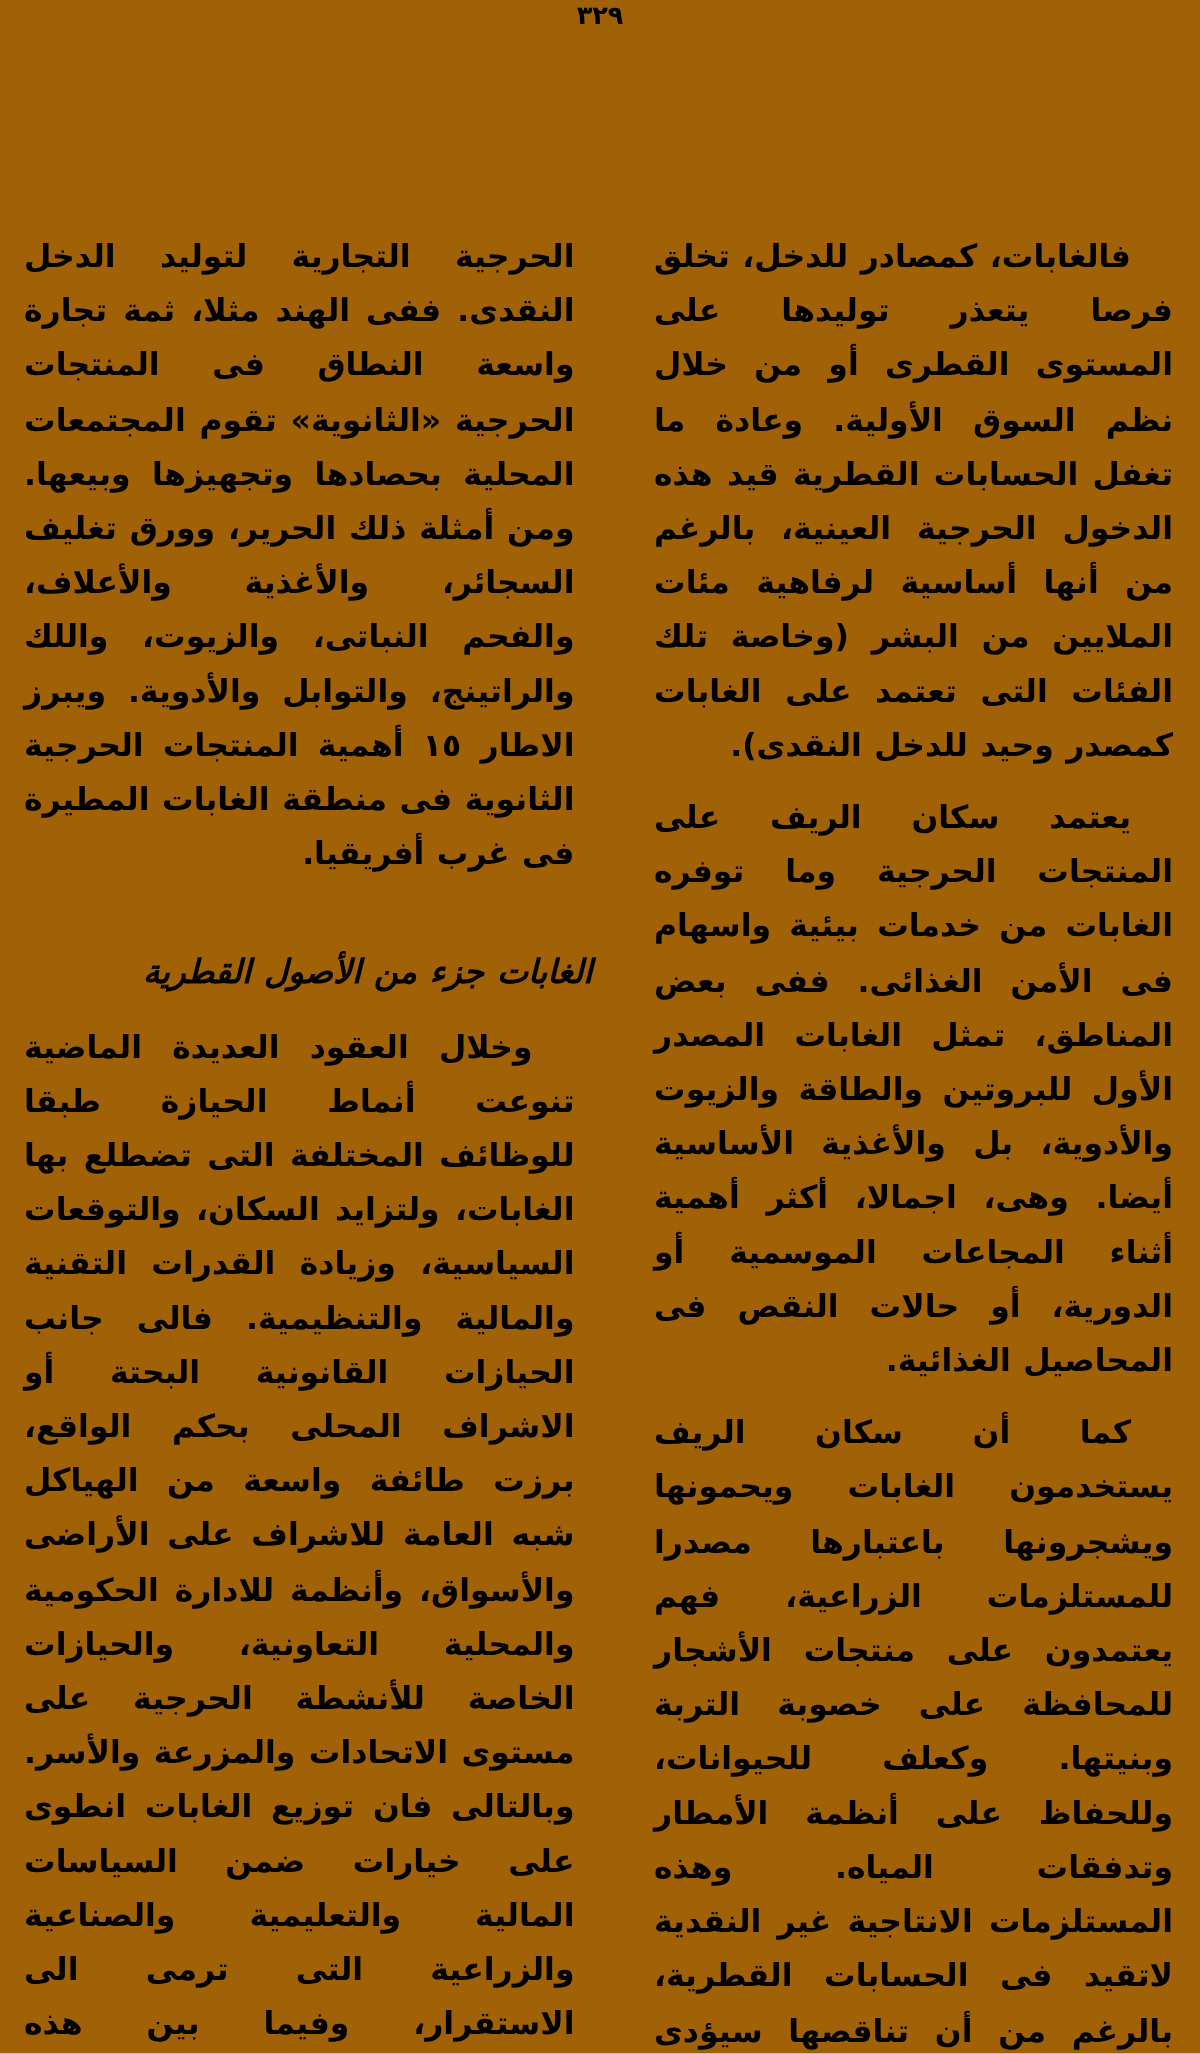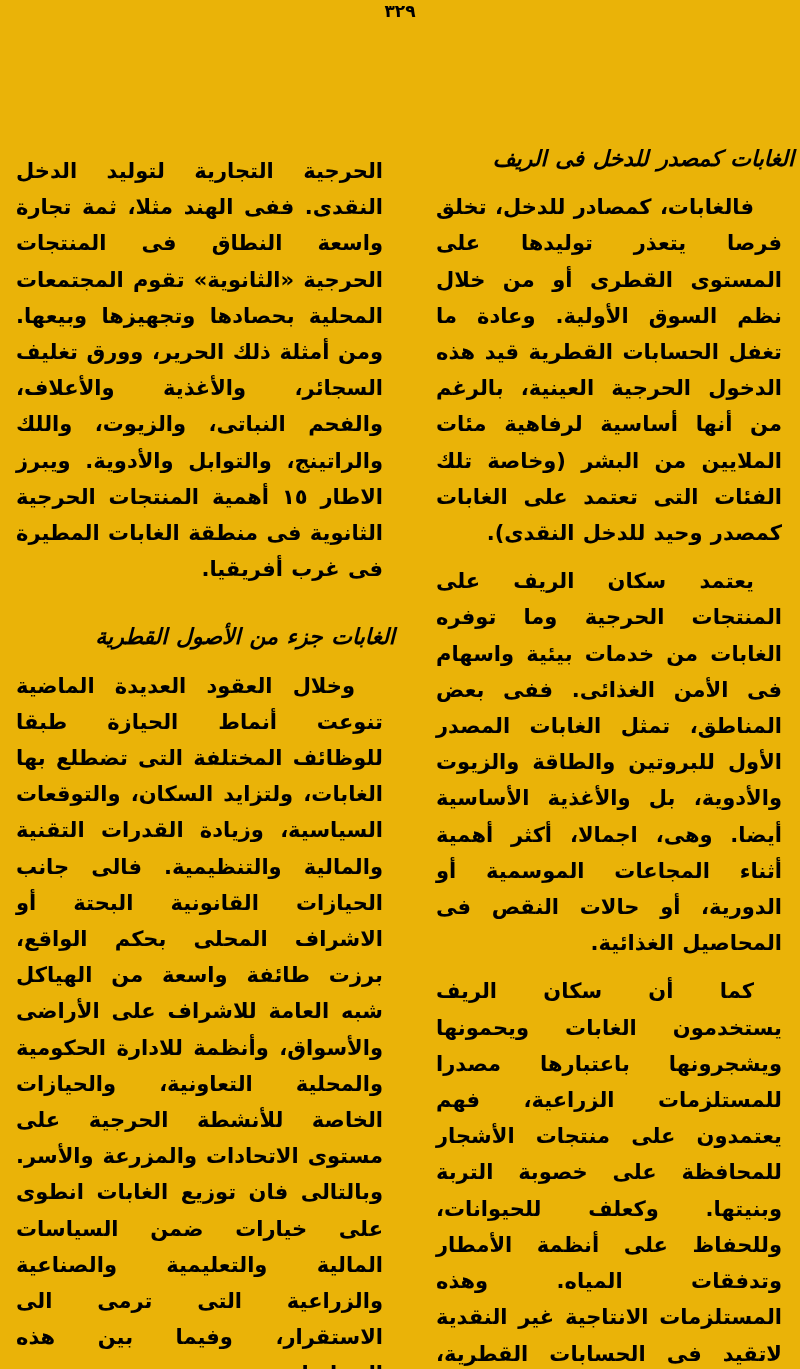--- a/index.html
+++ b/index.html
@@ -11,21 +11,21 @@
     width: 800px;
     height: 1369px;
     position: relative;
     overflow: hidden;
     color: #000000;
     font-family: "DejaVu Sans", sans-serif;
   }
   .page {
     position: absolute;
     inset: 0;
-    background: #eab308;
+    background: #a16207;
   }
   .page-number {
     position: absolute;
     top: 1px;
     left: 0;
     right: 0;
     text-align: center;
     font-size: 17px;
     font-weight: 700;
     letter-spacing: 2px;
@@ -45,33 +45,32 @@
   .col-right { right: 6px;  width: 370px; }
   .col-left  { left: 4px;   width: 391px; }
   .heading {
     margin: 0;
     font-size: 22px;
     font-style: italic;
     font-weight: 700;
     text-align: right;
     line-height: 36.2px;
   }
-  .heading-gap { margin-top: 32px; font-style: italic; }
+  .heading-gap { margin-top: 44px; font-style: italic; }
   .para { margin: 12px; }
   .indent { text-indent: 28px; }
 </style>
 </head>
 <body>
 
 <div class="page">
 
   <div class="page-number">٣٢٩</div>
 
   <div class="col col-right">
-    <h2 class="heading">الغابات كمصدر للدخل فى الريف</h2>
     <p class="para indent">فالغابات، كمصادر للدخل، تخلق فرصا يتعذر توليدها على المستوى القطرى أو من خلال نظم السوق الأولية. وعادة ما تغفل الحسابات القطرية قيد هذه الدخول الحرجية العينية، بالرغم من أنها أساسية لرفاهية مئات الملايين من البشر (وخاصة تلك الفئات التى تعتمد على الغابات كمصدر وحيد للدخل النقدى).</p>
     <p class="para indent">يعتمد سكان الريف على المنتجات الحرجية وما توفره الغابات من خدمات بيئية واسهام فى الأمن الغذائى. ففى بعض المناطق، تمثل الغابات المصدر الأول للبروتين والطاقة والزيوت والأدوية، بل والأغذية الأساسية أيضا. وهى، اجمالا، أكثر أهمية أثناء المجاعات الموسمية أو الدورية، أو حالات النقص فى المحاصيل الغذائية.</p>
     <p class="para indent">كما أن سكان الريف يستخدمون الغابات ويحمونها ويشجرونها باعتبارها مصدرا للمستلزمات الزراعية، فهم يعتمدون على منتجات الأشجار للمحافظة على خصوبة التربة وبنيتها. وكعلف للحيوانات، وللحفاظ على أنظمة الأمطار وتدفقات المياه. وهذه المستلزمات الانتاجية غير النقدية لاتقيد فى الحسابات القطرية، بالرغم من أن تناقصها سيؤدى الى انخفاض الانتاج. ولايمكن تعويض ذلك الا بزيادة المستلزمات النقدية والعمالة، بل وقد يتطور الأمر الى ازالة الغابات ذاتها لأغراض زراعية.</p>
 
   </div>
 
   <div class="col col-left">
     <p class="para">الحرجية التجارية لتوليد الدخل النقدى. ففى الهند مثلا، ثمة تجارة واسعة النطاق فى المنتجات الحرجية «الثانوية» تقوم المجتمعات المحلية بحصادها وتجهيزها وبيعها. ومن أمثلة ذلك الحرير، وورق تغليف السجائر، والأغذية والأعلاف، والفحم النباتى، والزيوت، واللك والراتينج، والتوابل والأدوية. ويبرز الاطار ١٥ أهمية المنتجات الحرجية الثانوية فى منطقة الغابات المطيرة فى غرب أفريقيا.</p>
     <h2 class="heading heading-gap">الغابات جزء من الأصول القطرية</h2>
     <p class="para indent">وخلال العقود العديدة الماضية تنوعت أنماط الحيازة طبقا للوظائف المختلفة التى تضطلع بها الغابات، ولتزايد السكان، والتوقعات السياسية، وزيادة القدرات التقنية والمالية والتنظيمية. فالى جانب الحيازات القانونية البحتة أو الاشراف المحلى بحكم الواقع، برزت طائفة واسعة من الهياكل شبه العامة للاشراف على الأراضى والأسواق، وأنظمة للادارة الحكومية والمحلية التعاونية، والحيازات الخاصة للأنشطة الحرجية على مستوى الاتحادات والمزرعة والأسر. وبالتالى فان توزيع الغابات انطوى على خيارات ضمن السياسات المالية والتعليمية والصناعية والزراعية التى ترمى الى الاستقرار، وفيما بين هذه السياسات.</p>

